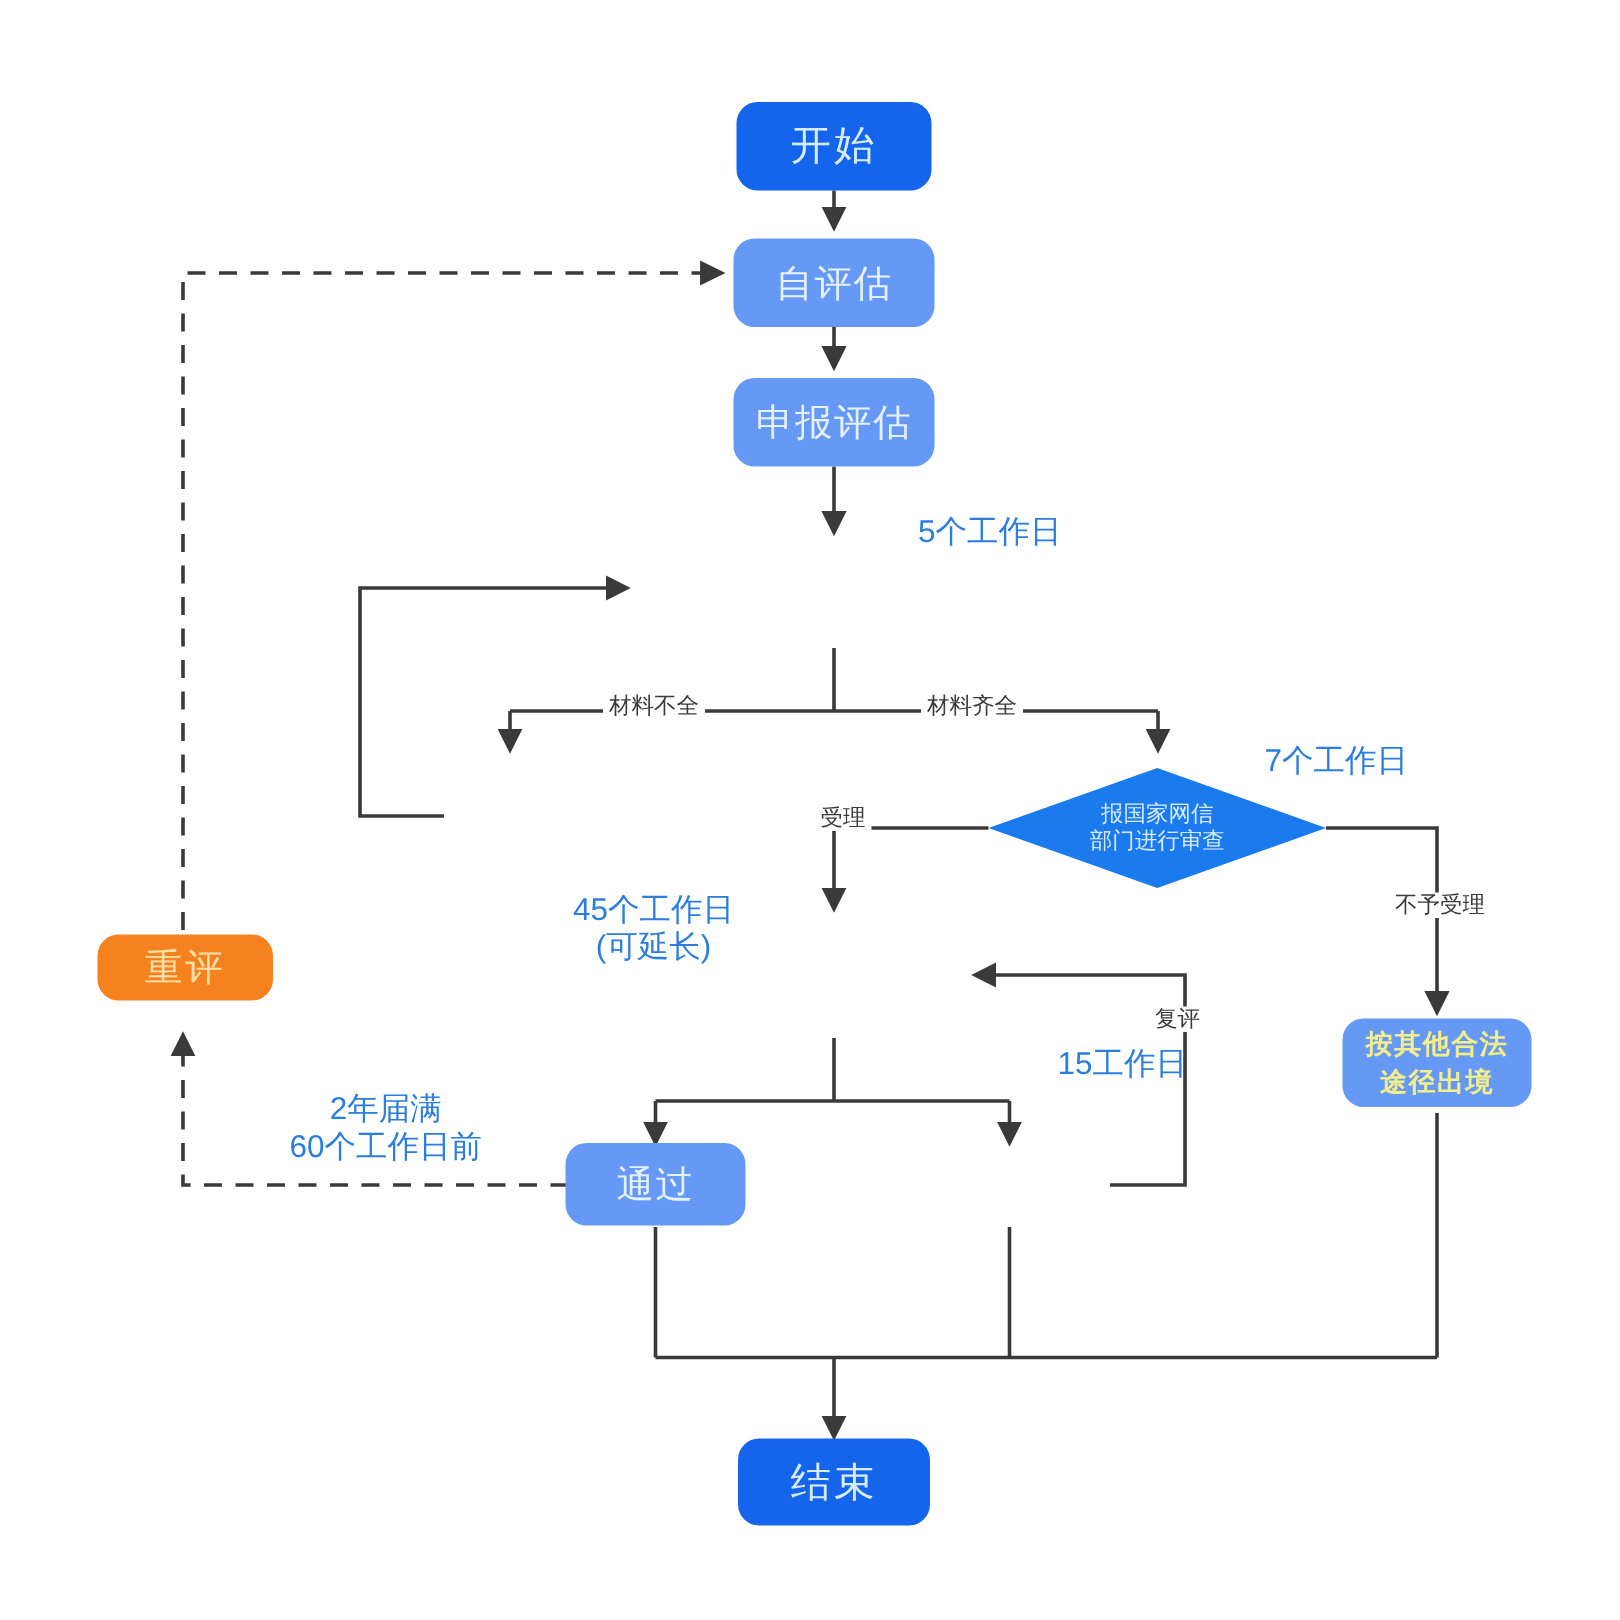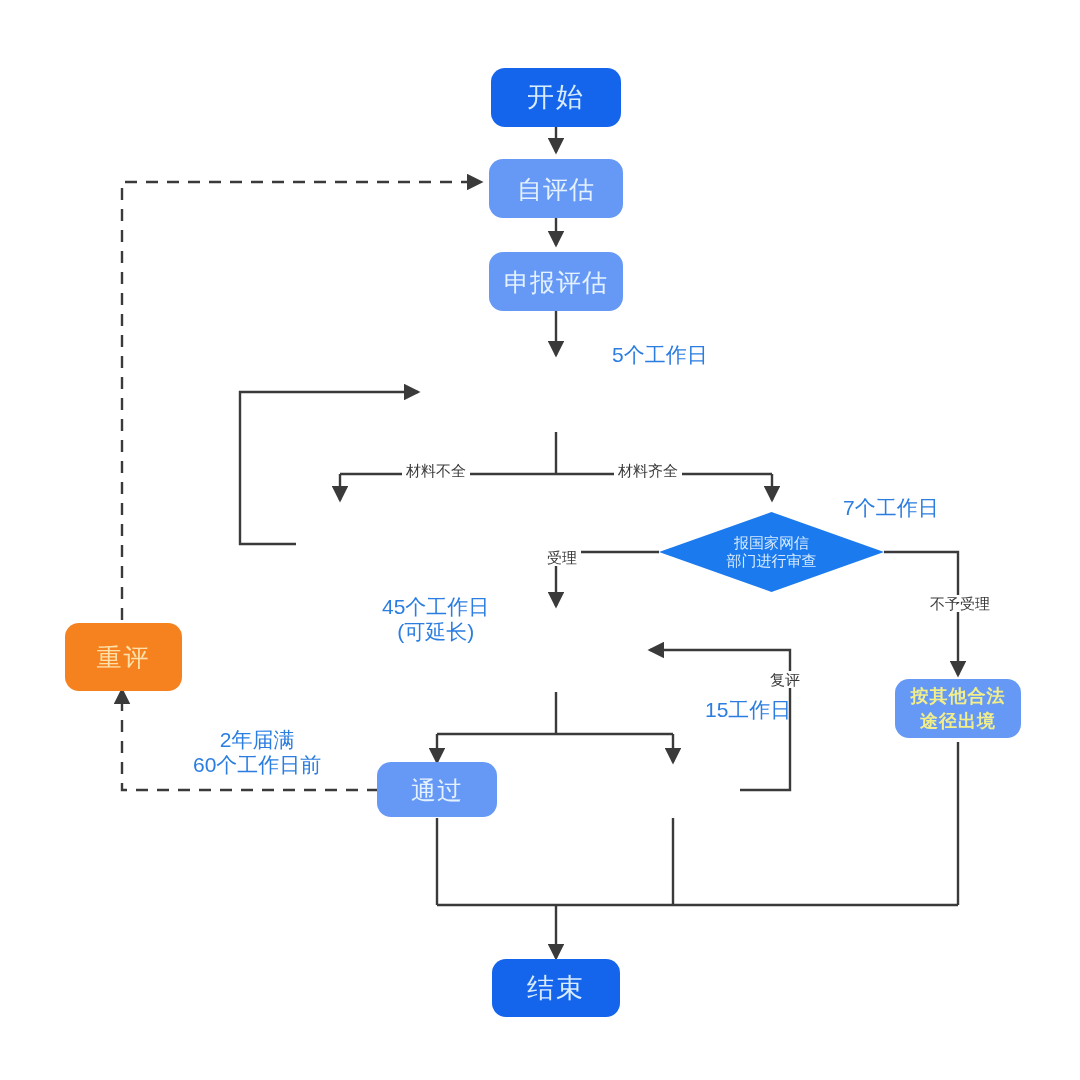--- a/index.html
+++ b/index.html
@@ -198,21 +198,21 @@
   <div class="node box alt-exit" style="left:895px; top:679px; width:126px; height:59px;">
     <span>按其他合法
 途径出境</span>
   </div>
 
   <div class="node box process" style="left:377px; top:762px; width:120px; height:55px;">
     <span>通过</span>
   </div>
 
 
-  <div class="node box rework" style="left:65px; top:623px; width:117px; height:68px;text-align:center;">
+  <div class="node box rework" style="left:65px; top:623px; width:117px; height:44px;text-align:center;">
     <span>重评</span>
   </div>
 
   <div class="node box start-end" style="left:492px; top:959px; width:128px; height:58px;">
     <span>结束</span>
   </div>
 
   <div class="lbl blue" style="left:612px; top:342px;">5个工作日</div>
 
   <div class="lbl blue" style="left:843px; top:495px;">7个工作日</div>
@@ -222,19 +222,19 @@
 
   <div class="lbl blue" style="left:705px; top:697px;">15工作日</div>
 
   <div class="lbl blue" style="left:193px; top:727px; text-align:center;">2年届满
 60个工作日前</div>
 
   <div class="lbl dark" style="left:402px; top:462px;">材料不全</div>
 
   <div class="lbl dark" style="left:614px; top:462px;">材料齐全</div>
 
-  <div class="lbl dark" style="left:543px; top:537px;margin-top:12px;">受理</div>
+  <div class="lbl dark" style="left:543px; top:537px;">受理</div>
 
   <div class="lbl dark" style="left:926px; top:595px;">不予受理</div>
 
   <div class="lbl dark" style="left:766px; top:671px;">复评</div>
 
 </div>
 
 </body></html>

